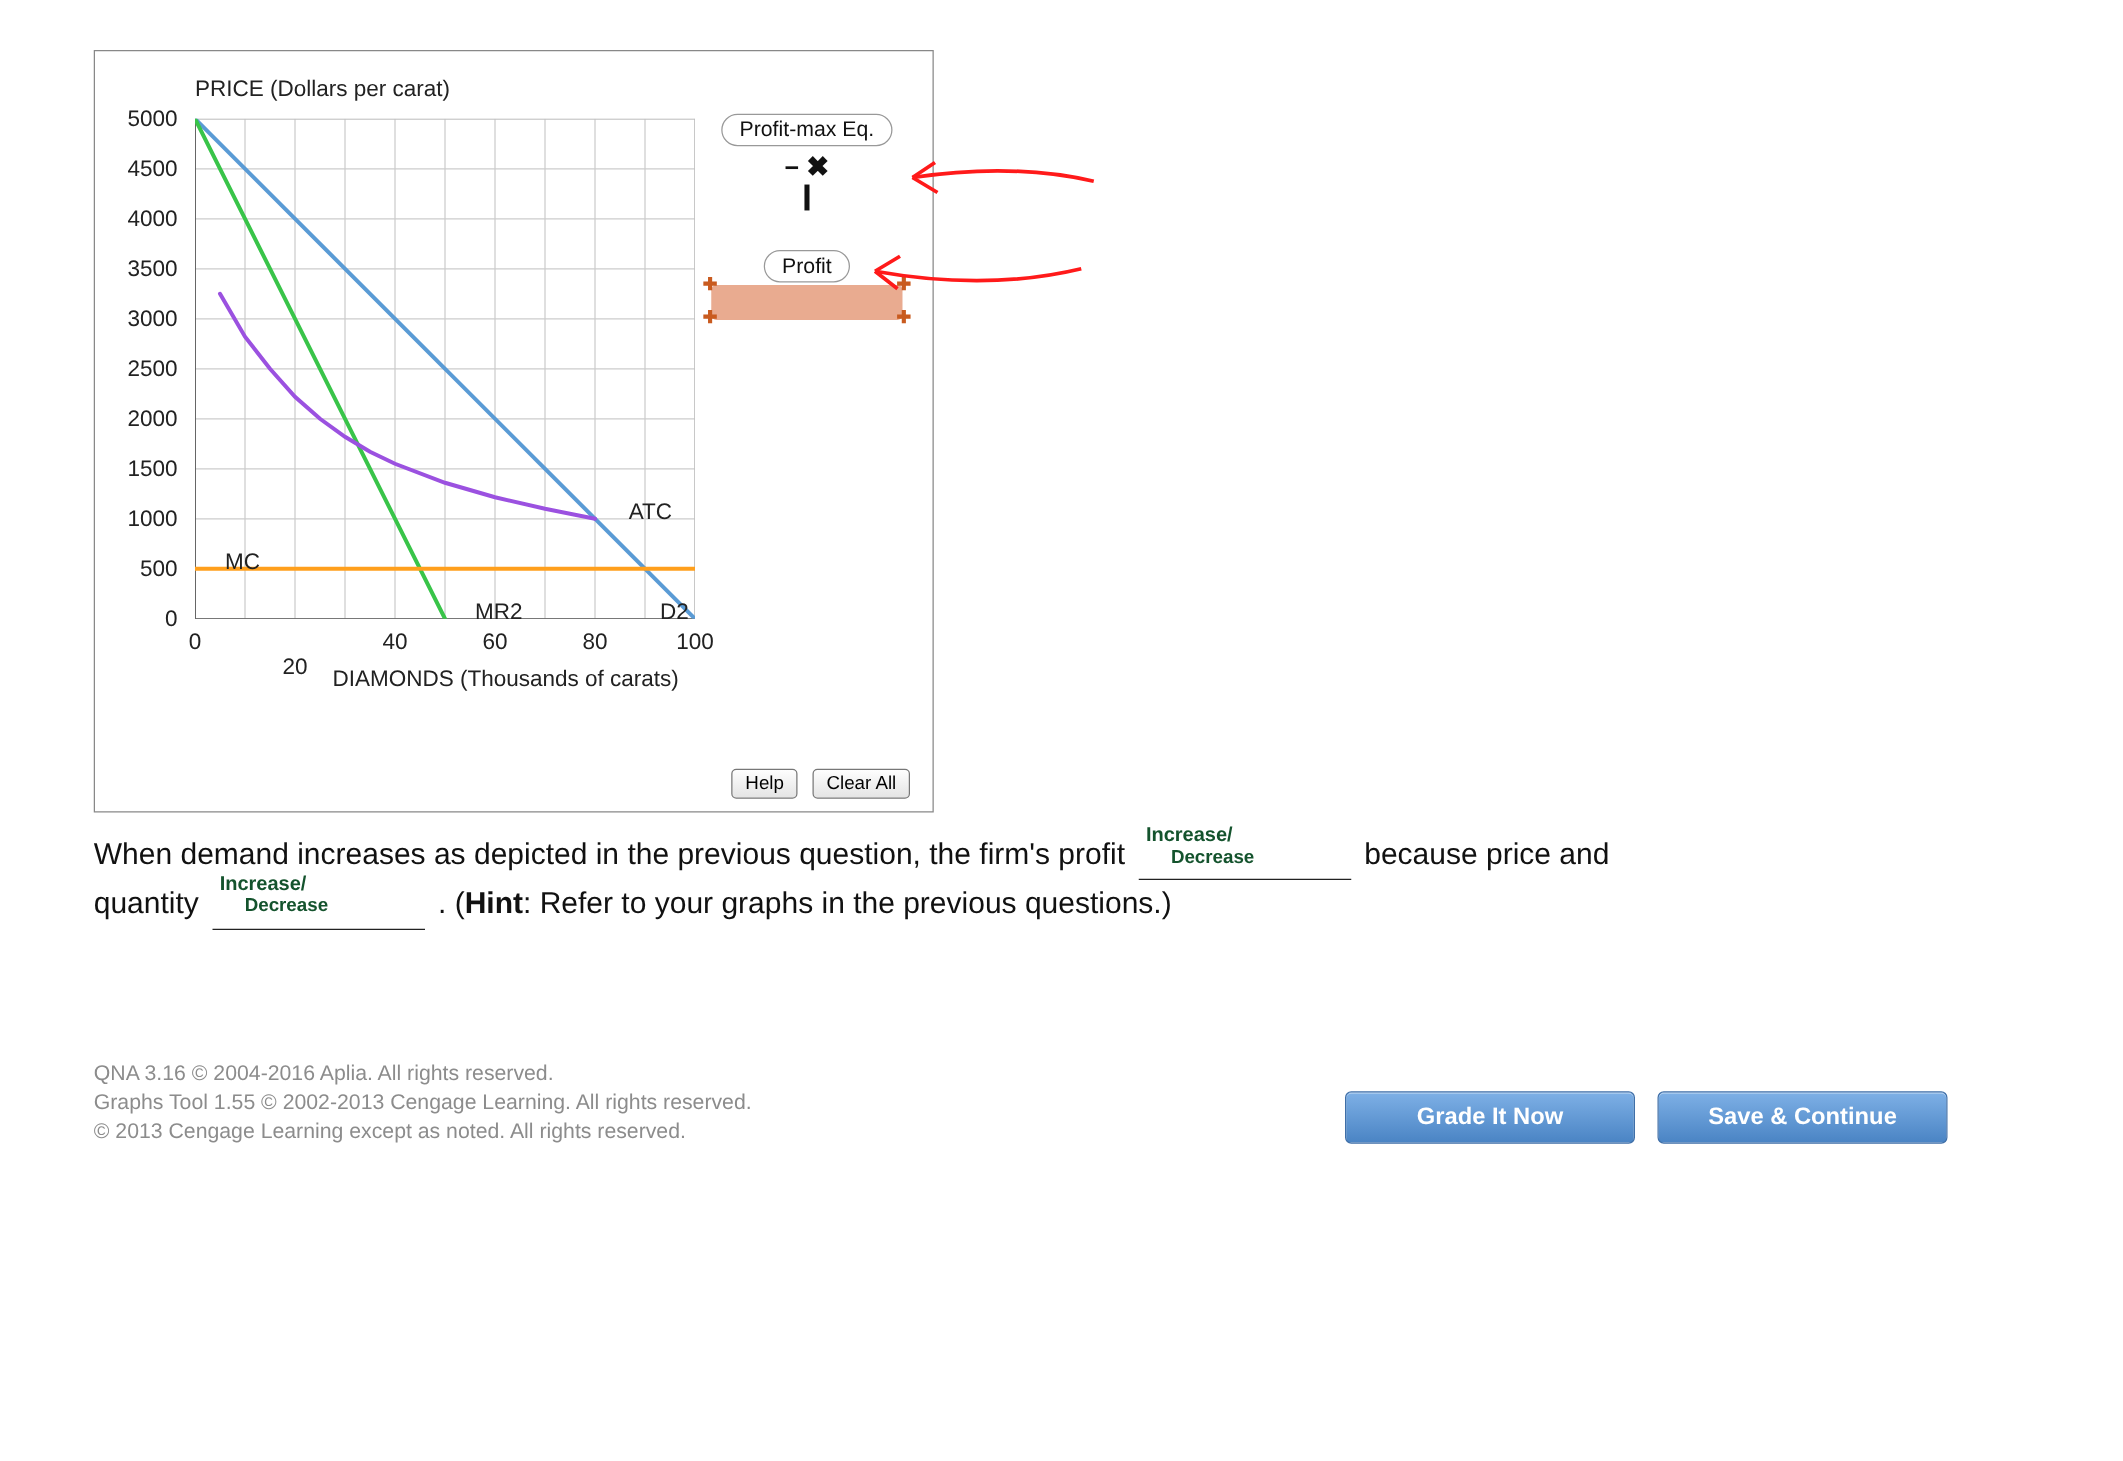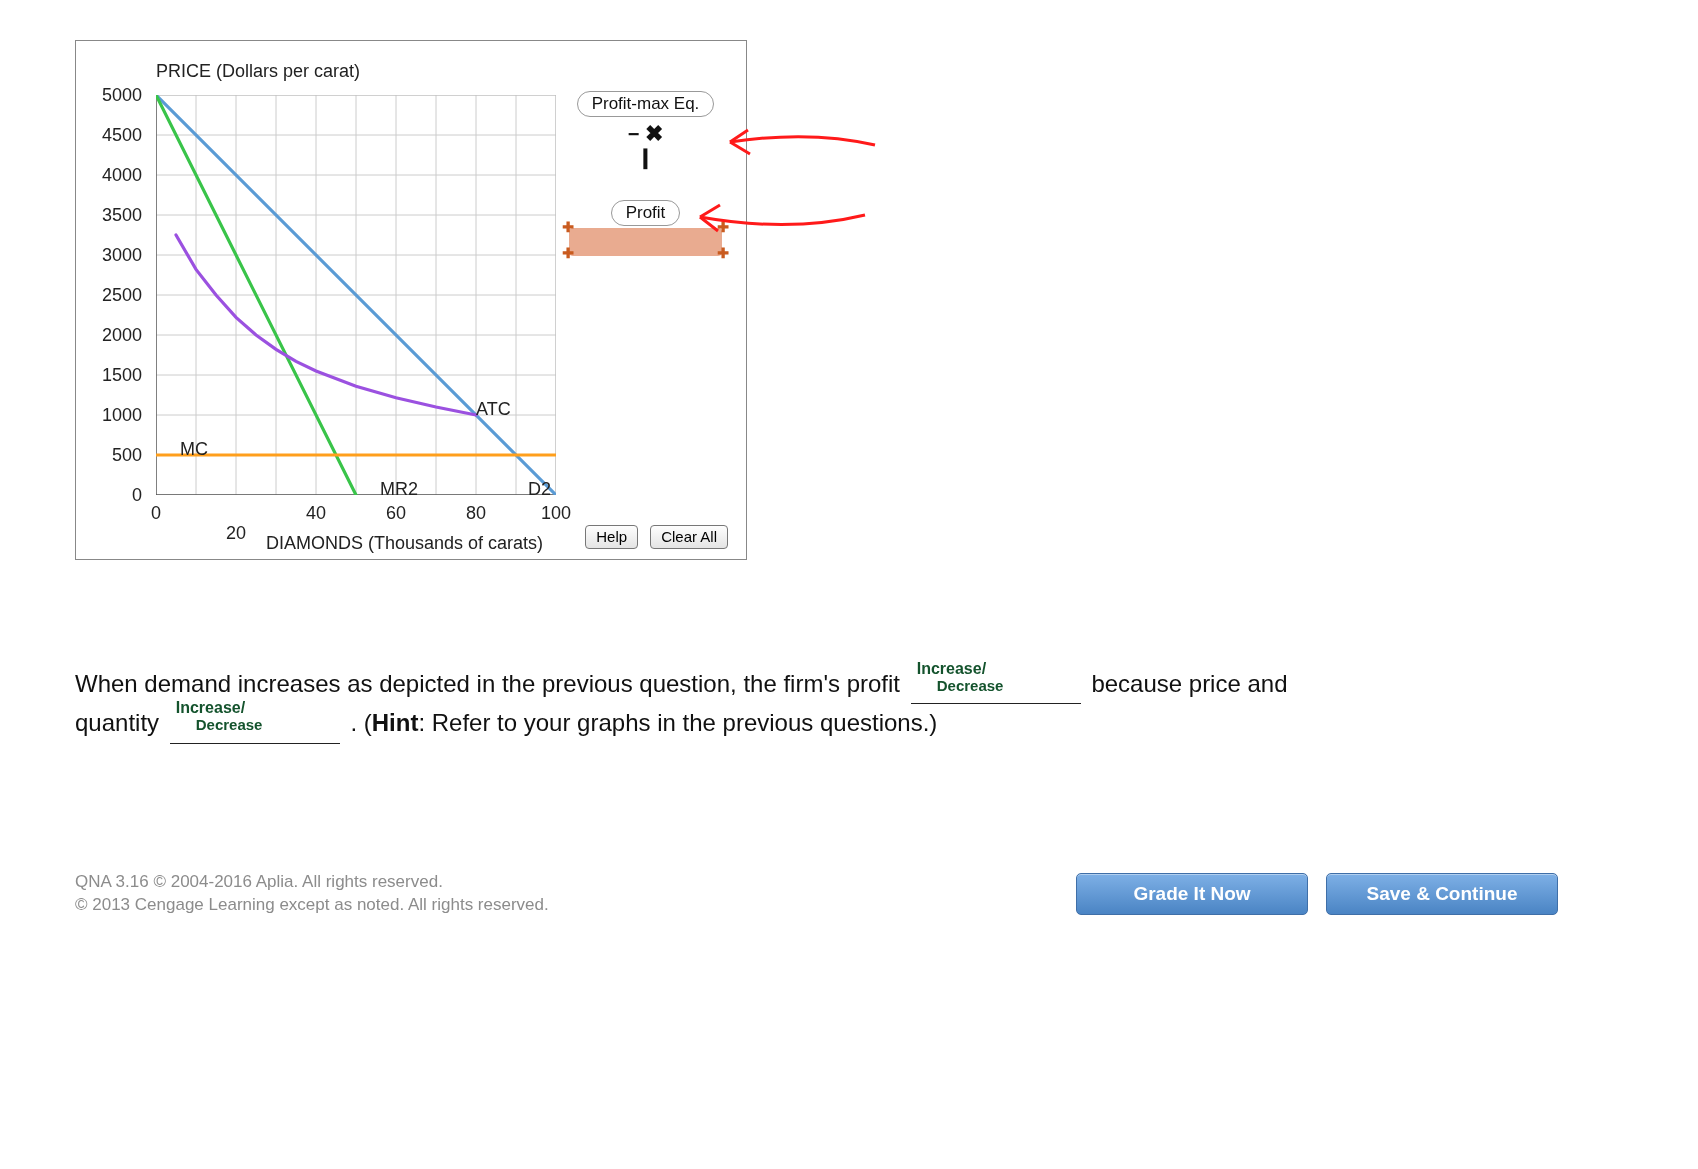--- a/index.html
+++ b/index.html
@@ -11,21 +11,21 @@
     width: 1698px;
     height: 1169px;
     position: relative;
     overflow: hidden;
   }
   .graph-panel {
     position: absolute;
     left: 75px;
     top: 40px;
     width: 672px;
-    height: 520px;
+    height: 610px;
     border: 1px solid #888;
     box-sizing: border-box;
     font-size: 14px;
   }
   .plot-wrap {
     position: absolute;
     left: 80px;
     top: 54px;
     width: 400px;
     height: 400px;
@@ -266,21 +266,21 @@
     <svg id="curve-svg" width="400" height="400">
         <path d="M0 0 L400 400 " stroke="#5a9bd5" stroke-width="3.2" fill="none" stroke-linecap="round"></path>
         <path d="M0 0 L200 400 " stroke="#39c449" stroke-width="3.2" fill="none" stroke-linecap="round"></path>
         <path d="M0 360 L400 360 " stroke="#ff9f1c" stroke-width="3.2" fill="none" stroke-linecap="round"></path>
         <path d="M20 140 L40 174.40000000000003 L60 200 L80 222.4 L100 240 L120 254.4 L140 266.4 L160 276 L200 291.2 L240 302.8 L280 312 L320 320 " stroke="#9b51e0" stroke-width="3.2" fill="none" stroke-linecap="round"></path>
       </svg>
     <div id="curve-labels">
         <div class="curve-label" style="left: 24px; top: 344px;">MC</div>
         <div class="curve-label" style="left: 224px; top: 384px;">MR2</div>
         <div class="curve-label" style="left: 372px; top: 384px;">D2</div>
-        <div class="curve-label" style="left: 320px; top: 304px;">ATC</div>
+        <div class="curve-label" style="left: 347px; top: 304px;">ATC</div>
       </div>
   </div>
 
   <div class="x-ticks" id="x-ticks">
       <div style="left: 0px;">0</div>
       <div style="left: 80px; margin-top: 20px;">20</div>
       <div style="left: 160px;">40</div>
       <div style="left: 240px;">60</div>
       <div style="left: 320px;">80</div>
       <div style="left: 400px;">100</div>
@@ -336,17 +336,18 @@
     <span class="annot">
       <span>Increase/</span>
       <span class="sub">Decrease</span>
     </span>
   </span>
   <span> . (</span><span class="hint-label">Hint</span><span>: Refer to your graphs in the previous questions.)</span>
 </div>
 
 <div class="copyright">
   <div>QNA 3.16 © 2004-2016 Aplia. All rights reserved.</div>
+  <div>Graphs Tool 1.55 © 2002-2013 Cengage Learning. All rights reserved.</div>
   <div>© 2013 Cengage Learning except as noted. All rights reserved.</div>
 </div>
 
 <div id="grade-btn" class="big-btn">Grade It Now</div>
 <div id="save-btn" class="big-btn">Save &amp; Continue</div>
 
 </body></html>

